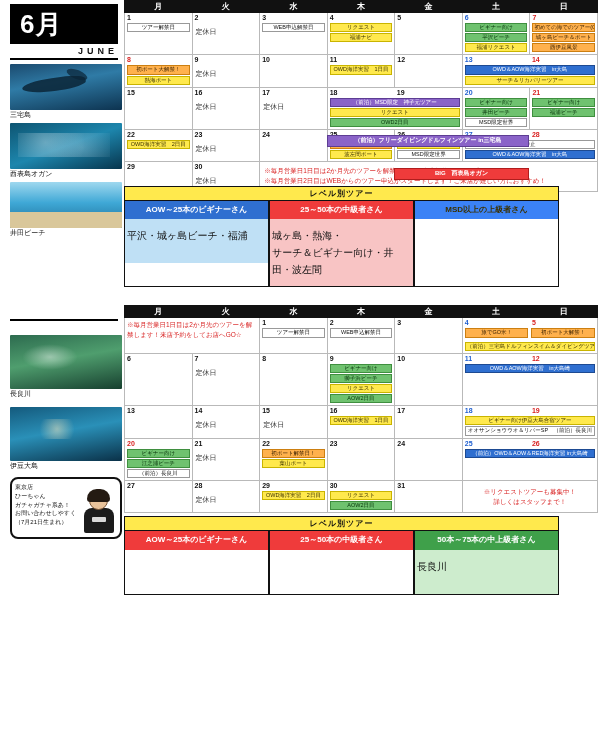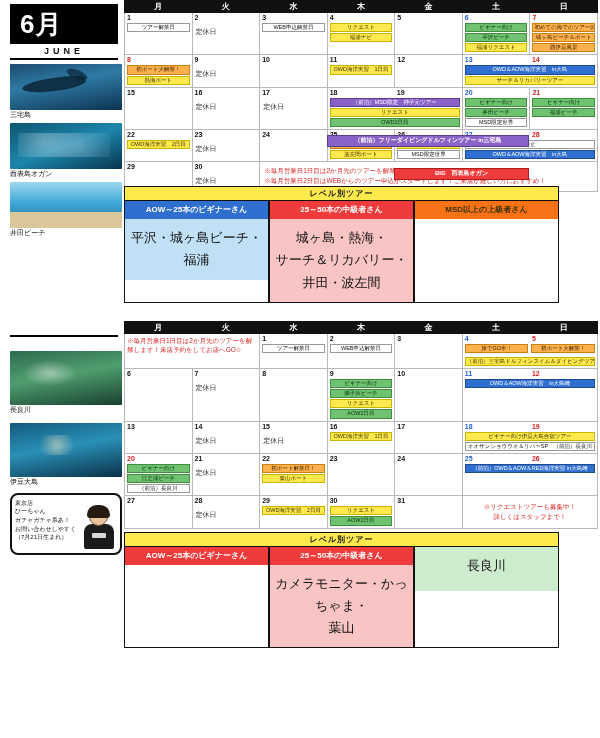--- a/index.html
+++ b/index.html
@@ -25,21 +25,21 @@
     position: relative;
     margin: 4px 0 0 6px;
   }
   .month-title .num {
     font-size: 26px; font-weight: bold;
     line-height: 40px; padding-left: 10px;
     letter-spacing: 1px;
   }
   .month-title .en {
     position: absolute; left: 0; right: 0; bottom: -12px;
-    text-align: center; color: #111; background: #fff;
+    text-align: right; color: #111; background: #fff;
     font-size: 9px; letter-spacing: 4px; font-weight: bold;
   }
   .title-rule { border-bottom: 2px solid #000; width: 108px; margin: 14px 0 4px 6px; }
 
   
   .photo-wrap { width: 112px; margin: 3px 0 0 6px; }
   .photo {
     width: 112px; height: 46px;
     position: relative; overflow: hidden;
     border-radius: 1px;
@@ -127,28 +127,28 @@
     font-weight: bold; border: 1px solid #111; padding: 1px 0;
     letter-spacing: 1px;
   }
   .level-row { display: flex; }
   .level-col { flex: 1; border: 1px solid #111; border-top: none; }
   .level-col .lc-head {
     color: #fff; font-size: 8px; font-weight: bold;
     text-align: center; padding: 4px 0; line-height: 1.3;
   }
   .level-col .lc-body {
-    text-align: center; font-size: 13px; padding: 8px 2px; line-height: 1.7;
+    font-size: 10px; padding: 8px 2px; line-height: 1.7;
     min-height: 44px; color: #111;
   }
   .lv-blue .lc-head { background: #2f6fd0; }
   .lv-blue .lc-body { background: #bfe0f5; }
   .lv-red .lc-head { background: #ef3b3b; }
   .lv-red .lc-body { background: #f8c4c4; }
-  .lv-yellow .lc-head { background: #f97316; color: #3a3000 !important; }
+  .lv-yellow .lc-head { background: #3b82f6; color: #3a3000 !important; }
   .lv-yellow .lc-body { background: #fff3a8; }
   .lv-green2 .lc-head { background: #3fa04a; }
   .lv-green2 .lc-body { background: #cdeccd; }
 
   
   .badge {
     width: 112px; margin: 6px 0 0 6px;
     border: 2px solid #111; border-radius: 8px;
     padding: 4px 3px; font-size: 6px; line-height: 1.45;
     position: relative; min-height: 62px;
@@ -412,21 +412,21 @@
       <div class="level-wrap" style="margin-top:6px;">
         <div class="level-head">レベル別ツアー</div>
         <div class="level-row">
           <div class="level-col lv-blue">
             <div class="lc-head">AOW～25本のビギナーさん</div>
             <div class="lc-body" style="white-space:pre-line">平沢・城ヶ島ビーチ・福浦</div>
           </div>
           <div class="level-col lv-red">
             <div class="lc-head">25～50本の中級者さん</div>
             <div class="lc-body" style="white-space:pre-line">城ヶ島・熱海・
-サーチ＆リカバリー・井田・波左間</div>
+サーチ＆ビギナー向け・井田・波左間</div>
           </div>
           <div class="level-col lv-yellow">
             <div class="lc-head">MSD以上の上級者さん</div>
           </div>
         </div>
       </div>
     </div>
   </div>
 
   <div class="spacer"></div>
@@ -642,24 +642,23 @@
       </table>
 
       <div class="level-wrap">
         <div class="level-head">レベル別ツアー</div>
         <div class="level-row">
           <div class="level-col lv-red">
             <div class="lc-head">AOW～25本のビギナーさん</div>
           </div>
           <div class="level-col lv-red">
             <div class="lc-head">25～50本の中級者さん</div>
-            <div class="lc-body" style="white-space:pre-line">カメラモニター・かっちゃま・
-葉山</div>
           </div>
           <div class="level-col lv-green2">
+            <div class="lc-head">50本～75本の中上級者さん</div>
             <div class="lc-body" style="white-space:pre-line">長良川</div>
           </div>
         </div>
       </div>
     </div>
   </div>
 
 </div>
 
 </body></html>

